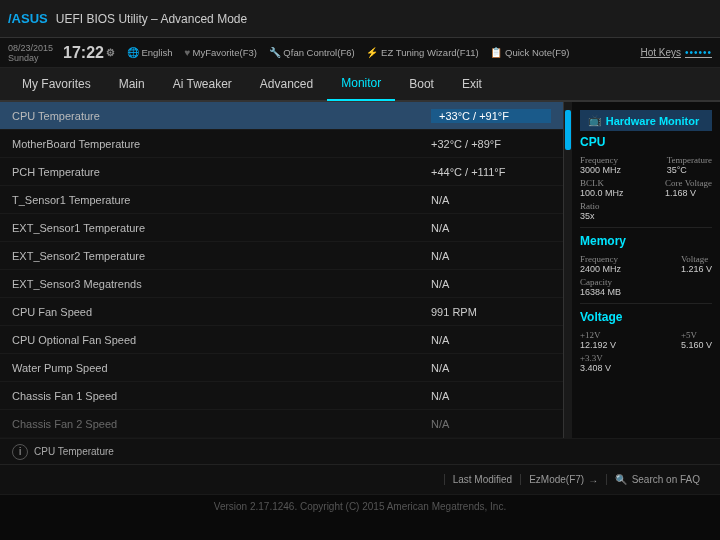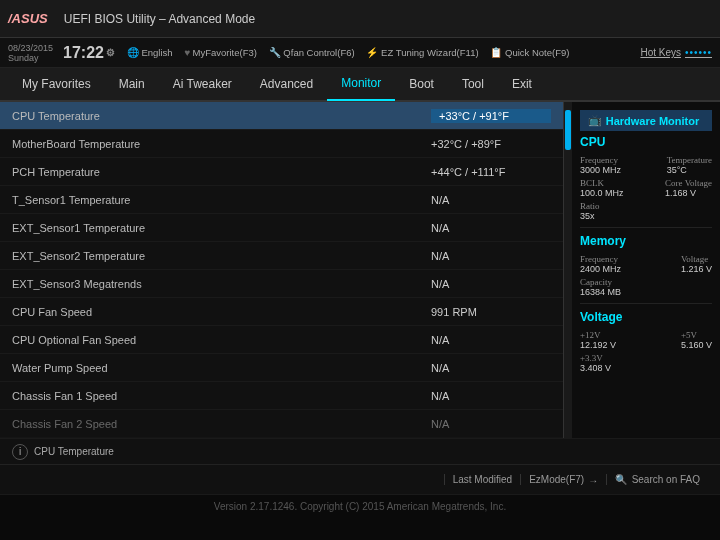--- a/index.html
+++ b/index.html
@@ -16,25 +16,24 @@
     
     .top-bar {
       background: #1a1a1a;
       height: 38px;
       display: flex;
       align-items: center;
       padding: 0 8px;
       border-bottom: 1px solid #333;
     }
     .asus-logo {
-      color: #fca5a5;
+      color: #0ea5e9;
       font-weight: bold;
       font-size: 13px;
-      margin-right: 16px;
-      font-style: italic;
+      margin-right: 8px;
     }
     .bios-title {
       color: #ccc;
       font-size: 12px;
       flex: 1;
     }
 
     
     .info-bar {
       background: #111;
@@ -312,21 +311,20 @@
   </div>
 </div>
 
 <div class="nav-bar">
   <div class="nav-item">My Favorites</div>
   <div class="nav-item">Main</div>
   <div class="nav-item">Ai Tweaker</div>
   <div class="nav-item">Advanced</div>
   <div class="nav-item active">Monitor</div>
   <div class="nav-item">Boot</div>
-  <div class="nav-item">Tool</div>
   <div class="nav-item">Exit</div>
 </div>
 
 <div class="monitor-content-area">
   <div class="left-content">
 
     <div class="monitor-panel">
 
       <div class="monitor-row" style="background:#2a4a6a;">
         <span class="row-label">CPU Temperature</span>

